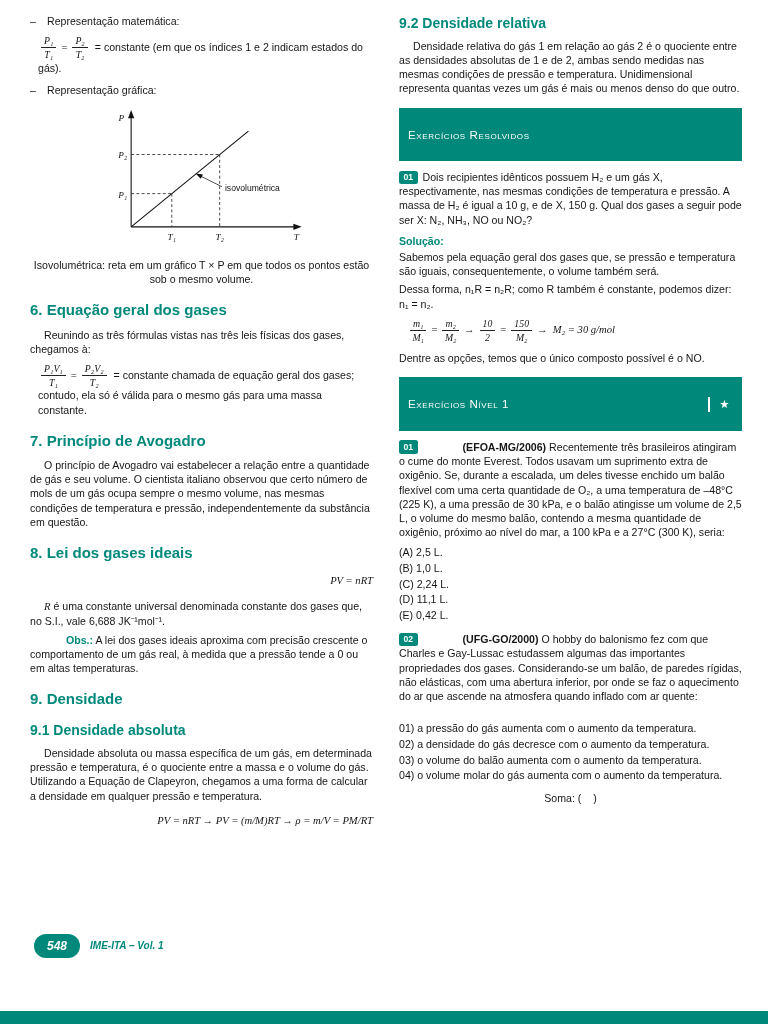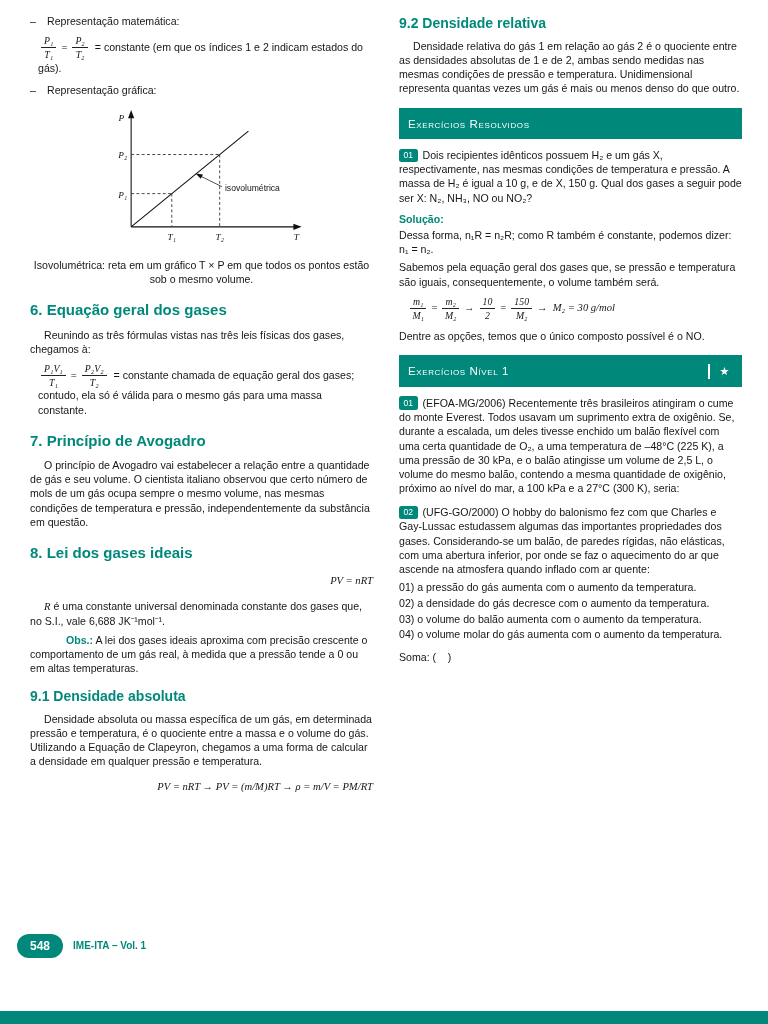--- a/index.html
+++ b/index.html
@@ -44,39 +44,39 @@
   svg text  { font-family:"Liberation Serif", serif; font-style:italic; font-size:9.5px; fill:#111; }
   svg text.plain { font-family:"Liberation Sans", sans-serif; font-style:normal; font-size:8.8px; }
 
   .caption { margin:2px 0 4px;text-align:center; }
   .center-formula { text-align:right; font-family:"Liberation Serif", serif; font-style:italic; margin:11px 0; }
   .ivar { font-family:"Liberation Serif", serif; font-style:italic; }
   .obs-label { color:var(--teal); font-weight:bold;margin-left:36px; }
 
   .banner {
     background:var(--teal); color:#fff; display:flex; align-items:center;
-    padding:8px 9px; margin:12px 0 9px; font-size:11.6px;
+    padding:19px 9px; margin:12px 0 9px; font-size:11.6px;
     font-variant:small-caps; letter-spacing:0.6px;
   }
   .banner .star-box { margin-left:auto; border-left:2px solid #fff; padding:0 3px 0 10px; font-variant:normal; font-size:11px; }
 
   .exblock { margin:0 0 10px; }
   .exnum {
-    display:inline-block; background:var(--teal); color:#fff; font-weight:normal;
+    display:inline-block; background:var(--teal); color:#fff; font-weight:bold;
     font-size:8.6px; line-height:1; padding:2.5px 4.5px; border-radius:2.5px;
     margin-right:5px; vertical-align:1px;
   }
-  .exsrc { font-weight:normal; }
+  .exsrc { font-weight:bold;margin-left:40px; }
   .sol { color:var(--teal); font-weight:bold; margin:7px 0 2px; }
   .options div, .items div { margin:1.5px 0; }
   .options { margin:6px 0 10px; }
-  .items { margin:4px 0 2px; }
-  .sum { margin:9px 0 2px; white-space:pre-wrap; }
-
-  .footer { position:absolute; left:17px; top:934px; display:flex; align-items:center; gap:10px; }
+  .items { margin:18px 0 2px; }
+  .sum { margin:9px 0 2px; white-space:pre-wrap;text-align:center; }
+
+  .footer { position:absolute; left:34px; top:934px; display:flex; align-items:center; gap:10px;font-style:italic; }
   .page-badge { background:var(--teal); color:#fff; font-weight:bold; font-size:12px; padding:4px 13px; border-radius:13px; }
   .volume { color:var(--teal); font-weight:bold; font-size:10px; }
   .bottom-bar { position:absolute; left:0; bottom:0; width:768px; height:13px; background:var(--teal); }
 </style>
 </head>
 <body>
 
 <div class="page">
   <div class="columns">
 
@@ -141,39 +141,40 @@
       </div>
 
       <h2 class="sec">7. Princípio de Avogadro</h2>
       <p class="pind">O princípio de Avogadro vai estabelecer a relação entre a quantidade de gás e seu volume. O cientista italiano observou que certo número de mols de um gás ocupa sempre o mesmo volume, nas mesmas condições de temperatura e pressão, independentemente da substância em questão.</p>
 
       <h2 class="sec">8. Lei dos gases ideais</h2>
       <p class="center-formula">PV = nRT</p>
       <p class="pind"><span class="ivar">R</span><span> é uma constante universal denominada constante dos gases que, no S.I., vale 6,688 JK⁻¹mol⁻¹.</span></p>
       <p><span class="obs-label">Obs.:</span><span> A lei dos gases ideais aproxima com precisão crescente o comportamento de um gás real, à medida que a pressão tende a 0 ou em altas temperaturas.</span></p>
 
+      <h2 class="sec">9. Densidade</h2>
       <h3 class="sub">9.1 Densidade absoluta</h3>
       <p class="pind">Densidade absoluta ou massa específica de um gás, em determinada pressão e temperatura, é o quociente entre a massa e o volume do gás. Utilizando a Equação de Clapeyron, chegamos a uma forma de calcular a densidade em qualquer pressão e temperatura.</p>
       <p class="center-formula">PV = nRT → PV = (m/M)RT → ρ = m/V = PM/RT</p>
     </div>
 
     <div class="col">
 
       <h3 class="sub">9.2 Densidade relativa</h3>
       <p class="pind">Densidade relativa do gás 1 em relação ao gás 2 é o quociente entre as densidades absolutas de 1 e de 2, ambas sendo medidas nas mesmas condições de pressão e temperatura. Unidimensional representa quantas vezes um gás é mais ou menos denso do que outro.</p>
 
       <div class="banner">
         <span>Exercícios Resolvidos</span>
       </div>
 
       <div class="exblock">
         <p><span class="exnum">01</span><span>Dois recipientes idênticos possuem H₂ e um gás X, respectivamente, nas mesmas condições de temperatura e pressão. A massa de H₂ é igual a 10 g, e de X, 150 g. Qual dos gases a seguir pode ser X: N₂, NH₃, NO ou NO₂?</span></p>
         <p class="sol">Solução:</p>
+        <p>Sabemos pela equação geral dos gases que, se pressão e temperatura são iguais, consequentemente, o volume também será.</p>
         <p>Dessa forma, n₁R = n₂R; como R também é constante, podemos dizer: n₁ = n₂.</p>
-        <p>Sabemos pela equação geral dos gases que, se pressão e temperatura são iguais, consequentemente, o volume também será.</p>
         <div class="formula-row">
           <span class="frac">
               <span class="num">m₁</span>
               <span class="den">M₁</span>
             </span><span class="mop">=</span><span class="frac">
               <span class="num">m₂</span>
               <span class="den">M₂</span>
             </span><span class="mop">→</span><span class="frac">
               <span class="num">10</span>
               <span class="den">2</span>
@@ -185,20 +186,27 @@
         <p>Dentre as opções, temos que o único composto possível é o NO.</p>
       </div>
 
       <div class="banner">
         <span>Exercícios Nível 1</span>
         <span class="star-box">★</span>
       </div>
 
       <div class="exblock">
         <p><span class="exnum">01</span><span class="exsrc">(EFOA-MG/2006)</span><span> Recentemente três brasileiros atingiram o cume do monte Everest. Todos usavam um suprimento extra de oxigênio. Se, durante a escalada, um deles tivesse enchido um balão flexível com uma certa quantidade de O₂, a uma temperatura de –48°C (225 K), a uma pressão de 30 kPa, e o balão atingisse um volume de 2,5 L, o volume do mesmo balão, contendo a mesma quantidade de oxigênio, próximo ao nível do mar, a 100 kPa e a 27°C (300 K), seria:</span></p>
+        <div class="options">
+          <div>(A) 2,5 L.</div>
+          <div>(B) 1,0 L.</div>
+          <div>(C) 2,24 L.</div>
+          <div>(D) 11,1 L.</div>
+          <div>(E) 0,42 L.</div>
+        </div>
       </div>
 
       <div class="exblock">
         <p><span class="exnum">02</span><span class="exsrc">(UFG-GO/2000)</span><span> O hobby do balonismo fez com que Charles e Gay-Lussac estudassem algumas das importantes propriedades dos gases. Considerando-se um balão, de paredes rígidas, não elásticas, com uma abertura inferior, por onde se faz o aquecimento do ar que ascende na atmosfera quando inflado com ar quente:</span></p>
         <div class="items">
           <div>01) a pressão do gás aumenta com o aumento da temperatura.</div>
           <div>02) a densidade do gás decresce com o aumento da temperatura.</div>
           <div>03) o volume do balão aumenta com o aumento da temperatura.</div>
           <div>04) o volume molar do gás aumenta com o aumento da temperatura.</div>
         </div>

